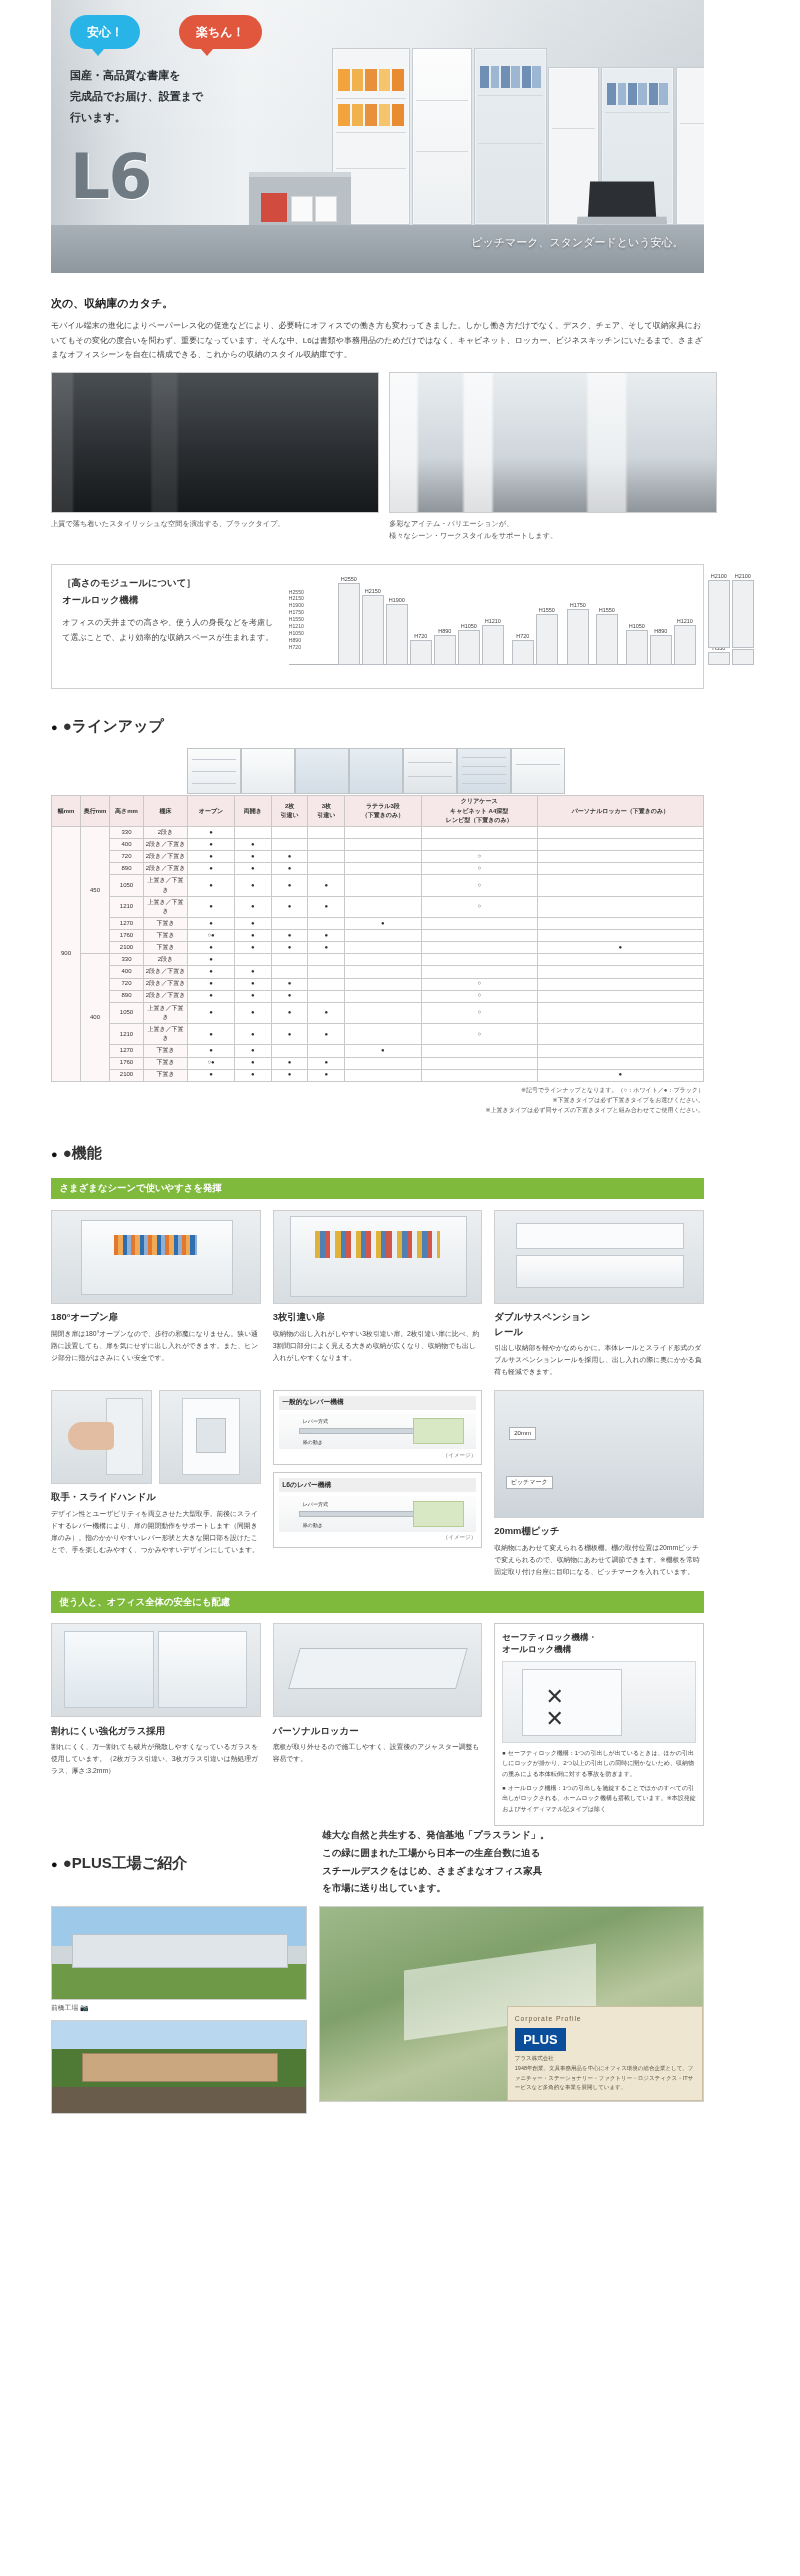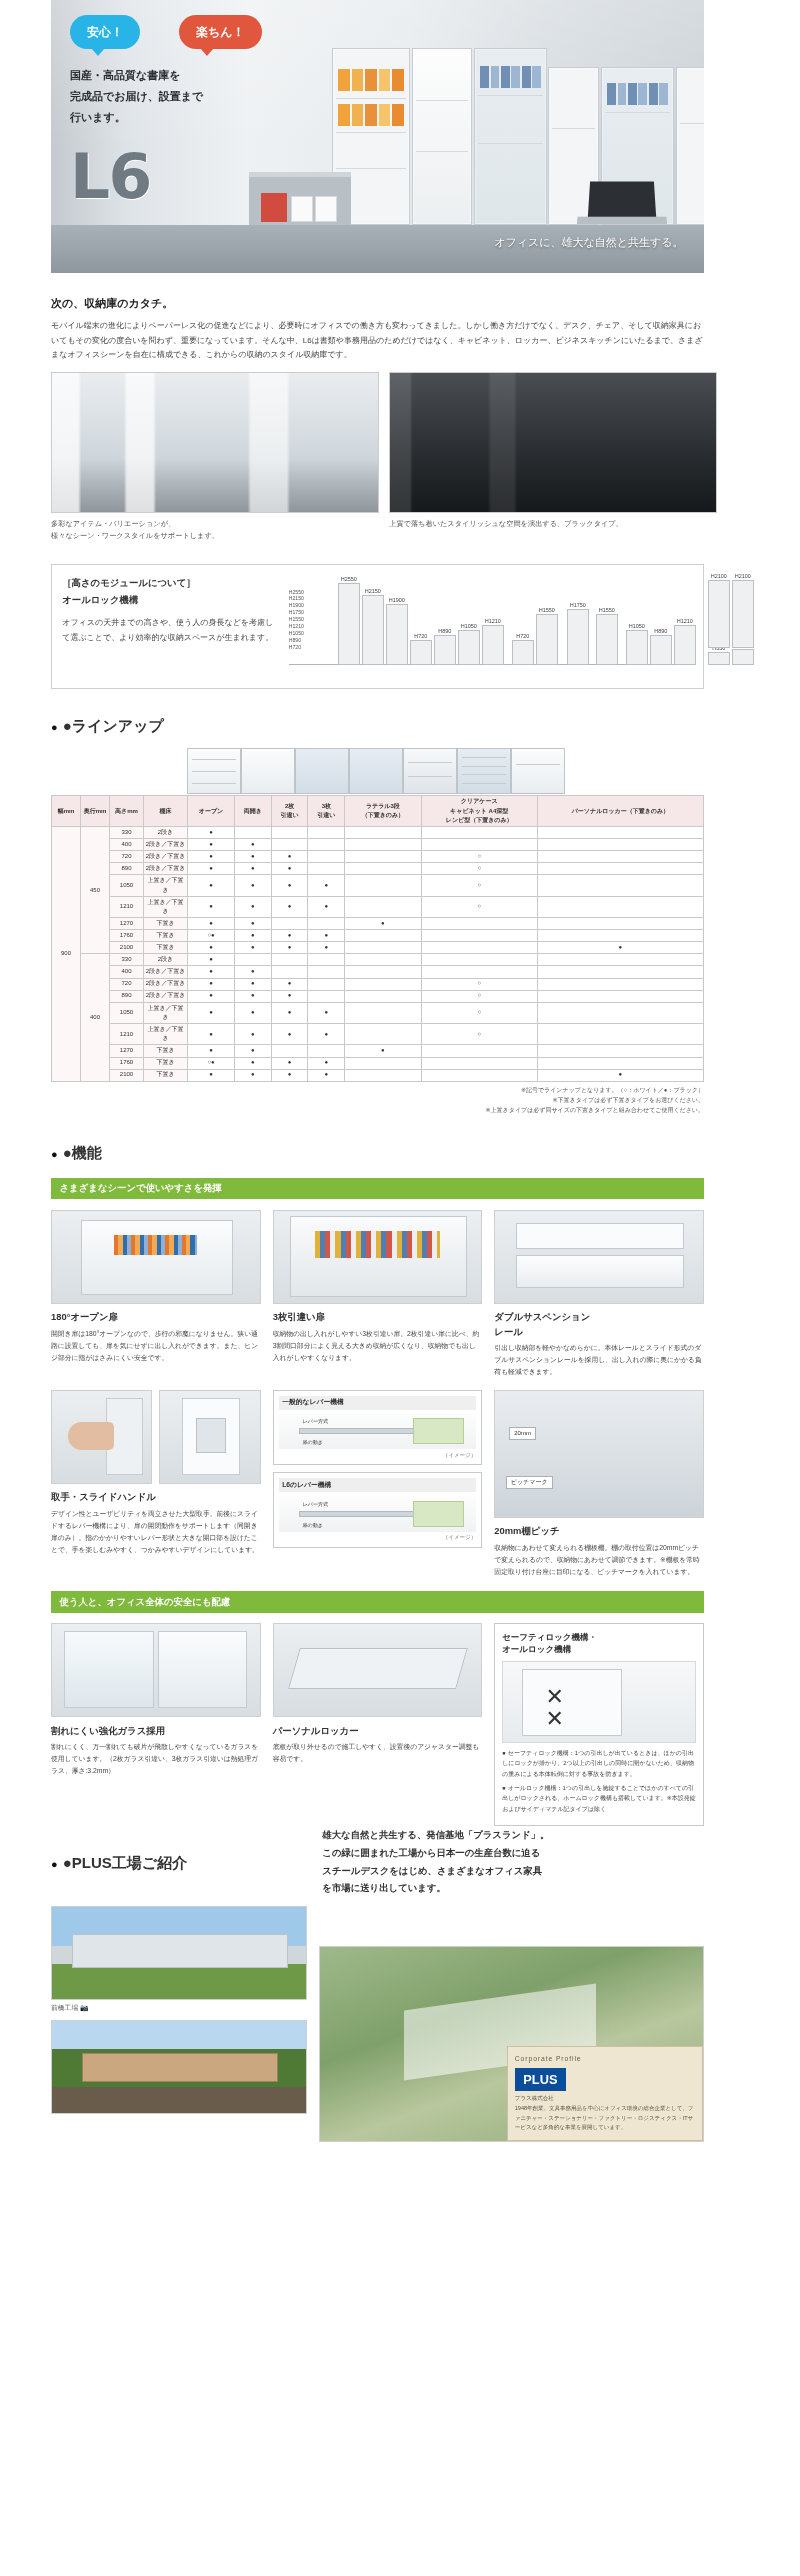--- a/index.html
+++ b/index.html
@@ -191,21 +191,21 @@
   
   .factory-head { display:flex; gap:15.3px; align-items:flex-start; }
   .factory-text { font-size:9.4px; font-weight:bold; line-height:1.9; }
   .factory-row { display:flex; gap:12px; margin-top:8.5px; }
   .fph { flex:0 0 256px; height:94px; border:0.9px solid #cfcfcf; position:relative; }
   .fph.a { background:linear-gradient(180deg,#9ec9e8 0 42%, #cfd7db 42% 62%, #6e9a48 62% 100%); }
   .fph.a:before{ content:""; position:absolute; left:8%; top:30%; width:84%; height:34%; background:#dfe5e9; border:0.9px solid #bcc3c8; }
   .fph.b { background:linear-gradient(180deg,#b9d7ef 0 30%, #4e7a36 30% 72%, #6a5c4a 72% 100%); }
   .fph.b:before{ content:""; position:absolute; left:12%; top:34%; width:76%; height:30%; background:#caa77e; border:0.9px solid #9c8263; }
   .fcap { font-size:6.8px; color:#555; margin-top:3.4px; }
-  .map-pic { flex:1; height:196px; background:linear-gradient(160deg,#9fb98a 0%, #7fa06a 35%, #b9c79e 60%, #8aa775 100%); border:0.9px solid #cfcfcf; position:relative;margin-top:40px; }
+  .map-pic { flex:1; height:196px; background:linear-gradient(160deg,#9fb98a 0%, #7fa06a 35%, #b9c79e 60%, #8aa775 100%); border:0.9px solid #cfcfcf; position:relative; }
   .map-pic:before{ content:""; position:absolute; left:22%; top:26%; width:50%; height:36%; background:rgba(255,255,255,.55); transform:skewY(-8deg); }
   .plus-card { position:absolute; right:0; bottom:0; width:196px; background:#efe6d2; border:0.9px solid #cdbfa1; padding:6.8px; }
   .plus-card .cp { font-size:6.8px; color:#6b5c3e; letter-spacing:0.9px; }
   .plus-card .logo { display:inline-block; background:#0a4e9b; color:#fff; font-weight:bold; font-size:12.8px; padding:1.7px 8.5px; margin:3.4px 0; }
   .plus-card .txt { font-size:5.5px; line-height:1.75; color:#5c5140; }
 </style>
 </head>
 <body>
 
 <div class="page">
@@ -272,40 +272,40 @@
     <div class="whitebox wb1"></div>
     <div class="whitebox wb2"></div>
     <div class="laptop"></div>
 
     <div class="balloon b1">安心！</div>
     <div class="balloon b2">楽ちん！</div>
     <div class="hero-copy" style="white-space:pre-line">国産・高品質な書庫を
 完成品でお届け、設置まで
 行います。</div>
     <div class="hero-logo">L6</div>
-    <div class="hero-tagline">オフィスに、雄大な自然と共生する。</div>
+    <div class="hero-tagline">ピッチマーク、スタンダードという安心。</div>
   </div>
 
   <div class="sec">
     <h2 class="lead">次の、収納庫のカタチ。</h2>
     <p class="body">モバイル端末の進化によりペーパーレス化の促進などにより、必要時にオフィスでの働き方も変わってきました。しかし働き方だけでなく、デスク、チェア、そして収納家具においてもその変化の度合いを問わず、重要になっています。そんな中、L6は書類や事務用品のためだけではなく、キャビネット、ロッカー、ビジネスキッチンにいたるまで、さまざまなオフィスシーンを自在に構成できる、これからの収納のスタイル収納庫です。</p>
 
     <div class="photo-row">
       <div style="flex:0 0 328px">
+        <div class="ph ph-black">
+            <div class="inner"></div>
+          </div>
+        <div class="cap">上質で落ち着いたスタイリッシュな空間を演出する、ブラックタイプ。</div>
+      </div>
+      <div style="flex:0 0 328px">
         <div class="ph ph-office">
             <div class="inner"></div>
           </div>
         <div class="cap" style="white-space:pre-line">多彩なアイテム・バリエーションが、
 様々なシーン・ワークスタイルをサポートします。</div>
-      </div>
-      <div style="flex:0 0 328px">
-        <div class="ph ph-black">
-            <div class="inner"></div>
-          </div>
-        <div class="cap">上質で落ち着いたスタイリッシュな空間を演出する、ブラックタイプ。</div>
       </div>
     </div>
   </div>
 
   <div class="sec">
     <div class="module-wrap">
       <div class="module-left">
         <div class="module-title" style="white-space:pre-line">［高さのモジュールについて］
 オールロック機構</div>
         <p class="body">オフィスの天井までの高さや、使う人の身長などを考慮して選ぶことで、より効率的な収納スペースが生まれます。</p>

